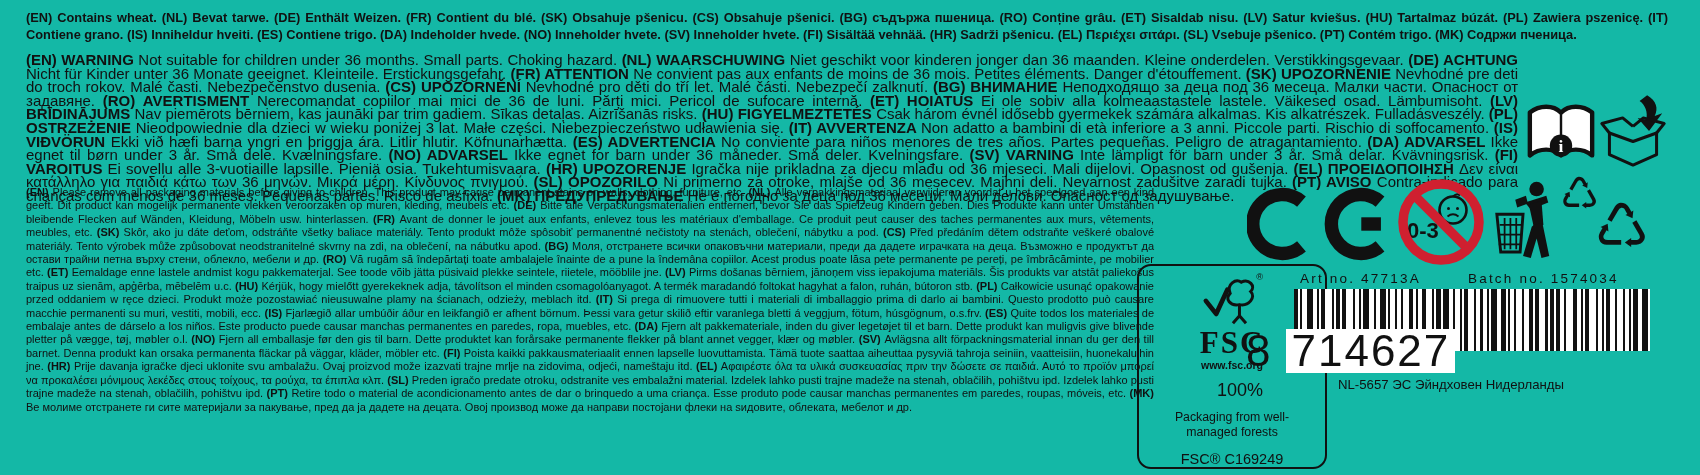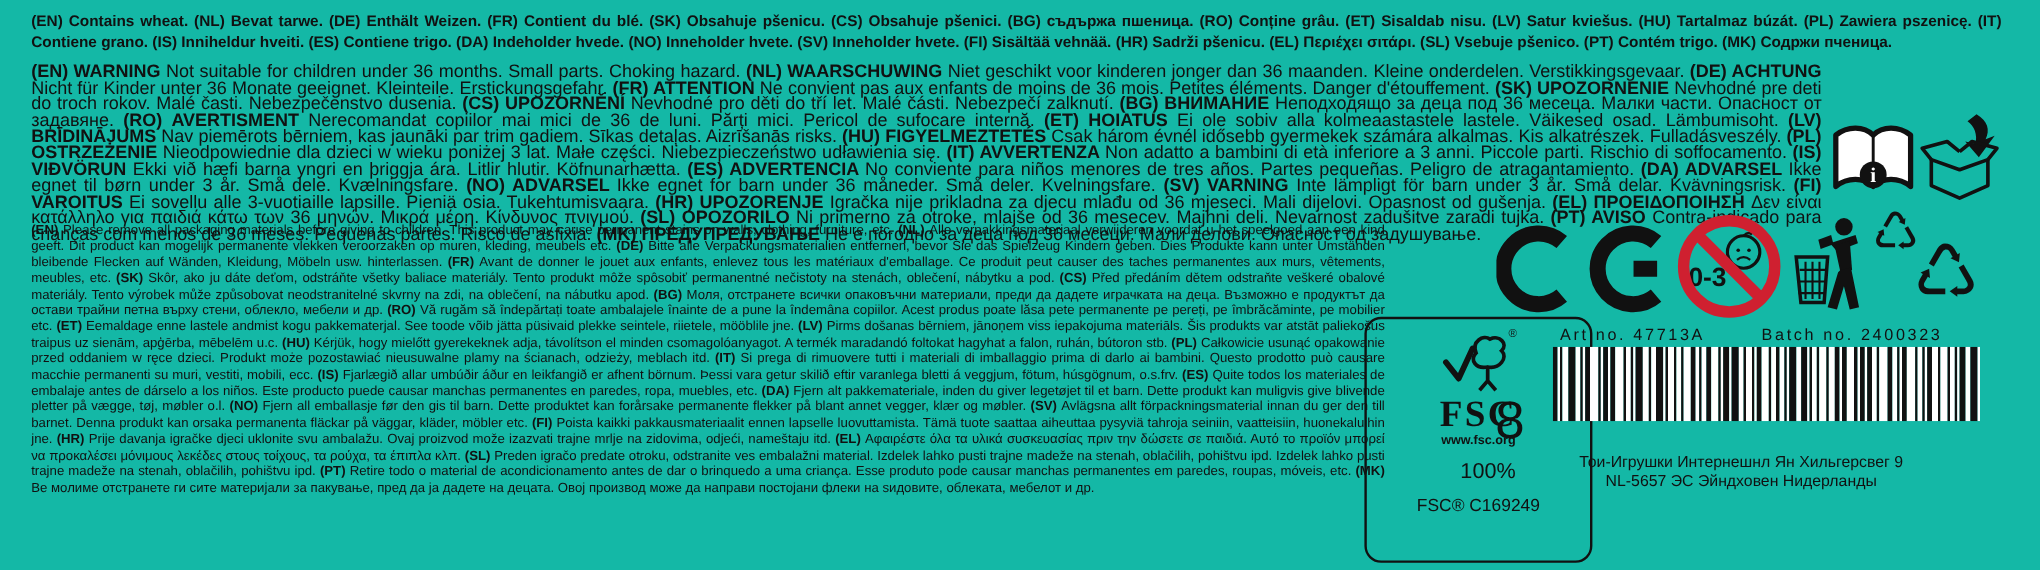--- a/index.html
+++ b/index.html
@@ -110,25 +110,29 @@
   <div class="abs fsc-box">
     <svg width="64" height="58" viewBox="0 0 64 60">
       <path d="M4 32 L15 46 L27 20" fill="none" stroke="#111" stroke-width="5" stroke-linecap="round" stroke-linejoin="round"></path>
       <path d="M40 36 C30 38 24 30 30 24 C26 14 36 8 42 12 C50 8 58 16 52 22 C58 28 50 38 40 36 Z" fill="none" stroke="#111" stroke-width="3.2"></path>
       <path d="M40 36 V50 M33 56 L40 48 L47 56" fill="none" stroke="#111" stroke-width="3.2"></path>
       <text x="58" y="10" font-size="10" fill="#111" font-family="Liberation Sans, sans-serif">®</text>
     </svg>
     <div class="fsc-acronym">FSC</div>
     <div class="fsc-url">www.fsc.org</div>
     <div class="fsc-percent">100%</div>
+    <div class="fsc-desc">
+      <div>Packaging from well-</div>
+      <div>managed forests</div>
+    </div>
     <div class="fsc-license">FSC® C169249</div>
   </div>
 
   <div class="abs artno">Art no. 47713A</div>
-  <div class="abs batchno">Batch no. 2400323</div>
+  <div class="abs batchno">Batch no. 1574034</div>
 
   <div class="abs bars" id="bars">
       <div class="bar" style="width: 4.2px;"></div>
       <div class="gap" style="width: 2.1px;"></div>
       <div class="bar" style="width: 2.1px;"></div>
       <div class="gap" style="width: 4.2px;"></div>
       <div class="bar" style="width: 6.3px;"></div>
       <div class="gap" style="width: 4.2px;"></div>
       <div class="bar" style="width: 2.1px;"></div>
       <div class="gap" style="width: 2.1px;"></div>
@@ -220,20 +224,20 @@
       <div class="gap" style="width: 4.2px;"></div>
       <div class="bar" style="width: 2.1px;"></div>
       <div class="gap" style="width: 2.1px;"></div>
       <div class="bar" style="width: 4.2px;"></div>
       <div class="gap" style="width: 4.2px;"></div>
       <div class="bar" style="width: 6.3px;"></div>
       <div class="gap" style="width: 2.1px;"></div>
     </div>
   <div class="abs bardigits">
     <span class="d-first">8</span>
+    <span class="d-group">714627</span>
   </div>
 
   <div class="abs addr">
-    <div>Тои-Игрушки Интернешнл Ян Хильгерсвег 9</div>
     <div>NL-5657 ЭС Эйндховен Нидерланды</div>
   </div>
 
 </div>
 
 </body></html>

